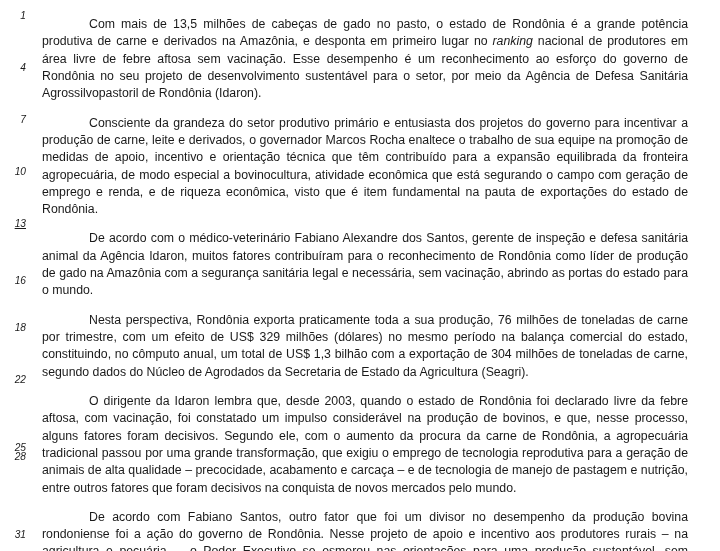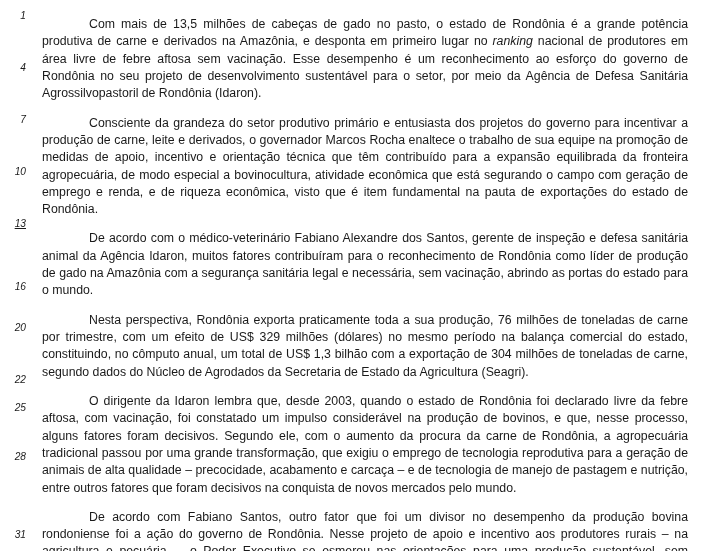--- a/index.html
+++ b/index.html
@@ -73,24 +73,24 @@
 <body>
 
 <div id="document-page">
 
   <div id="line-number-gutter">
       <div class="line-number" style="top: 3.2px;">1</div>
       <div class="line-number" style="top: 55.2px;">4</div>
       <div class="line-number" style="top: 107.1px;">7</div>
       <div class="line-number" style="top: 159px; margin-left: 37px;">10</div>
       <div class="line-number" style="top: 210.9px; text-decoration: underline;">13</div>
-      <div class="line-number" style="top: 274px;">16</div>
-      <div class="line-number" style="top: 314.7px;">20</div>
+      <div class="line-number" style="top: 268px;">16</div>
+      <div class="line-number" style="top: 314.7px;">18</div>
       <div class="line-number" style="top: 366.6px;">22</div>
-      <div class="line-number" style="top: 395px;">25</div>
+      <div class="line-number" style="top: 435px;">25</div>
       <div class="line-number" style="top: 444px;">28</div>
       <div class="line-number" style="top: 522.3px; font-style: italic;">31</div>
     </div>
 
   <div class="text-body" id="text-body">
       <p class="para"><span>Com mais de 13,5 milhões de cabeças de gado no pasto, o estado de Rondônia é a grande potência produtiva de carne e derivados na Amazônia, e desponta em primeiro lugar no </span><span class="it">ranking</span><span> nacional de produtores em área livre de febre aftosa sem vacinação. Esse desempenho é um reconhecimento ao esforço do governo de Rondônia no seu projeto de desenvolvimento sustentável para o setor, por meio da Agência de Defesa Sanitária Agrossilvopastoril de Rondônia (Idaron).</span></p>
       <p class="para"><span>Consciente da grandeza do setor produtivo primário e entusiasta dos projetos do governo para incentivar a produção de carne, leite e derivados, o governador Marcos Rocha enaltece o trabalho de sua equipe na promoção de medidas de apoio, incentivo e orientação técnica que têm contribuído para a expansão equilibrada da fronteira agropecuária, de modo especial a bovinocultura, atividade econômica que está segurando o campo com geração de emprego e renda, e de riqueza econômica, visto que é item fundamental na pauta de exportações do estado de Rondônia.</span></p>
       <p class="para"><span>De acordo com o médico-veterinário Fabiano Alexandre dos Santos, gerente de inspeção e defesa sanitária animal da Agência Idaron, muitos fatores contribuíram para o reconhecimento de Rondônia como líder de produção de gado na Amazônia com a segurança sanitária legal e necessária, sem vacinação, abrindo as portas do estado para o mundo.</span></p>
       <p class="para"><span>Nesta perspectiva, Rondônia exporta praticamente toda a sua produção, 76 milhões de toneladas de carne por trimestre, com um efeito de US$ 329 milhões (dólares) no mesmo período na balança comercial do estado, constituindo, no cômputo anual, um total de US$ 1,3 bilhão com a exportação de 304 milhões de toneladas de carne, segundo dados do Núcleo de Agrodados da Secretaria de Estado da Agricultura (Seagri).</span></p>
       <p class="para"><span>O dirigente da Idaron lembra que, desde 2003, quando o estado de Rondônia foi declarado livre da febre aftosa, com vacinação, foi constatado um impulso considerável na produção de bovinos, e que, nesse processo, alguns fatores foram decisivos. Segundo ele, com o aumento da procura da carne de Rondônia, a agropecuária tradicional passou por uma grande transformação, que exigiu o emprego de tecnologia reprodutiva para a geração de animais de alta qualidade – precocidade, acabamento e carcaça – e de tecnologia de manejo de pastagem e nutrição, entre outros fatores que foram decisivos na conquista de novos mercados pelo mundo.</span></p>

